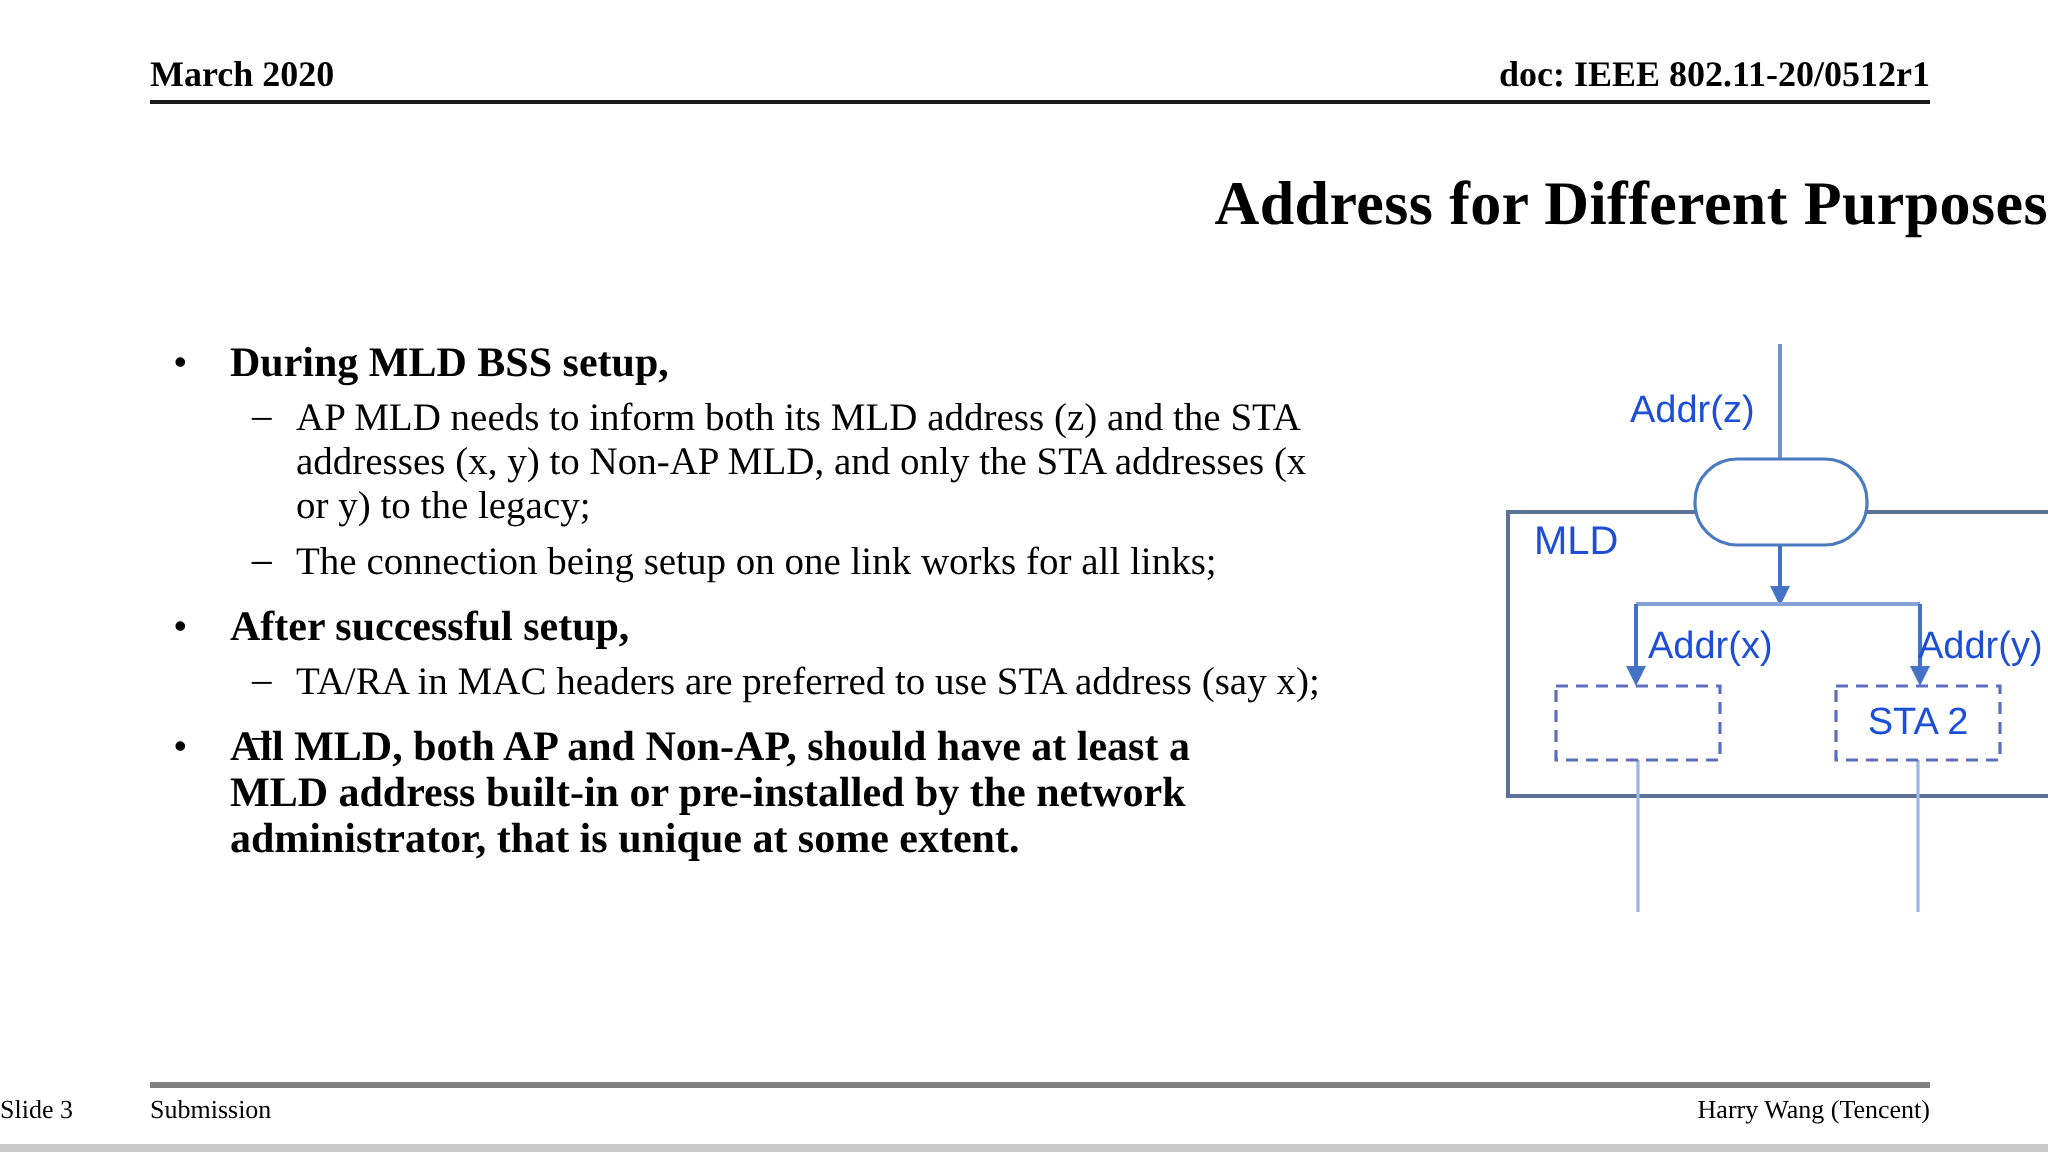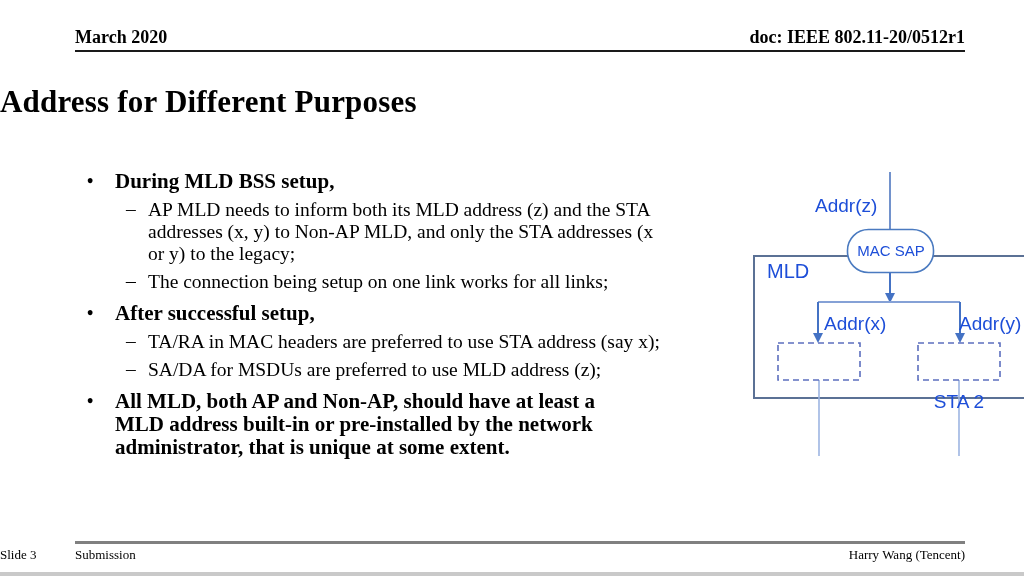--- a/index.html
+++ b/index.html
@@ -10,21 +10,21 @@
     font-family:"Liberation Serif", serif;
     color:#000;
     overflow:hidden;
     margin:0 auto;
   }
   
   .header-left{position:absolute;left:75px;top:27px;font-size:18px;font-weight:bold;}
   .header-right{position:absolute;right:59px;top:27px;font-size:18px;font-weight:bold;}
   .header-rule{position:absolute;left:75px;top:50px;width:890px;height:2px;background:#1a1a1a;}
   
-  .slide-title{position:absolute;left:0;right:0;top:84px;text-align:left;font-size:31px;font-weight:bold;letter-spacing:0.2px;}
+  .slide-title{position:absolute;left:0;right:0;top:84px;text-align:right;font-size:31px;font-weight:bold;letter-spacing:0.2px;}
   
   .content{position:absolute;left:78px;top:170px;width:645px;}
   .bullet{position:relative;}
   .bullet .btext{white-space:pre-line;display:block;}
   .level1{font-weight:bold;font-size:21px;line-height:23px;padding-left:37px;margin-top:9px;}
   .level1 .marker{position:absolute;left:9px;top:0;font-size:18px;}
   .level2{font-size:19.5px;line-height:22px;padding-left:70px;margin-top:6px;font-weight:normal;}
   .level2 .marker{position:absolute;left:48px;top:-1px;}
   .content .bullet:first-child{margin-top:0;}
   
@@ -72,21 +72,20 @@
       <div class="bullet level1">
         <span class="marker">•</span>
         <span class="btext">After successful setup,</span>
       </div>
       <div class="bullet level2">
         <span class="marker">–</span>
         <span class="btext">TA/RA in MAC headers are preferred to use STA address (say x);</span>
       </div>
       <div class="bullet level2">
         <span class="marker">–</span>
-        <span class="btext">SA/DA for MSDUs are preferred to use MLD address (z);</span>
       </div>
       <div class="bullet level1">
         <span class="marker">•</span>
         <span class="btext">All MLD, both AP and Non-AP, should have at least a
 MLD address built-in or pre-installed by the network
 administrator, that is unique at some extent.</span>
       </div>
     </div>
 
   <div class="diagram">
@@ -109,25 +108,24 @@
       <line x1="91" y1="152" x2="91" y2="184" stroke-width="2" stroke="#4472c4"></line>
       <polygon points="91,193 86,183 96,183" fill="#4472c4"></polygon>
 
       <line x1="233" y1="152" x2="233" y2="184" stroke-width="2" stroke="#4472c4"></line>
       <polygon points="233,193 228,183 238,183" fill="#4472c4"></polygon>
 
       <rect x="51" y="193" width="82" height="37" fill="#ffffff" stroke-width="1.6" stroke-dasharray="6,4" stroke="#5c6fbe"></rect>
       <rect x="191" y="193" width="82" height="37" fill="#ffffff" stroke-width="1.6" stroke-dasharray="6,4" stroke="#5c6fbe"></rect>
     </svg>
     <div class="dlabel" style="left:88px;top:45px;">Addr(z)</div>
-    <div class="mac-sap-label">MAC SAP</div>
     <div class="mld-label">MLD</div>
     <div class="dlabel" style="left:97px;top:163px;">Addr(x)</div>
     <div class="dlabel" style="left:232px;top:163px;">Addr(y)</div>
-    <div class="sta-label" style="left:191px;top:193px;margin-top:40px;">STA 2</div>
+    <div class="sta-label" style="left:191px;top:193px;">STA 2</div>
   </div>
 
   <div class="footer-rule"></div>
   <div class="footer-left">Submission</div>
   <div class="footer-center">Slide 3</div>
   <div class="footer-right">Harry Wang (Tencent)</div>
 
 </div>
 
 </body></html>

